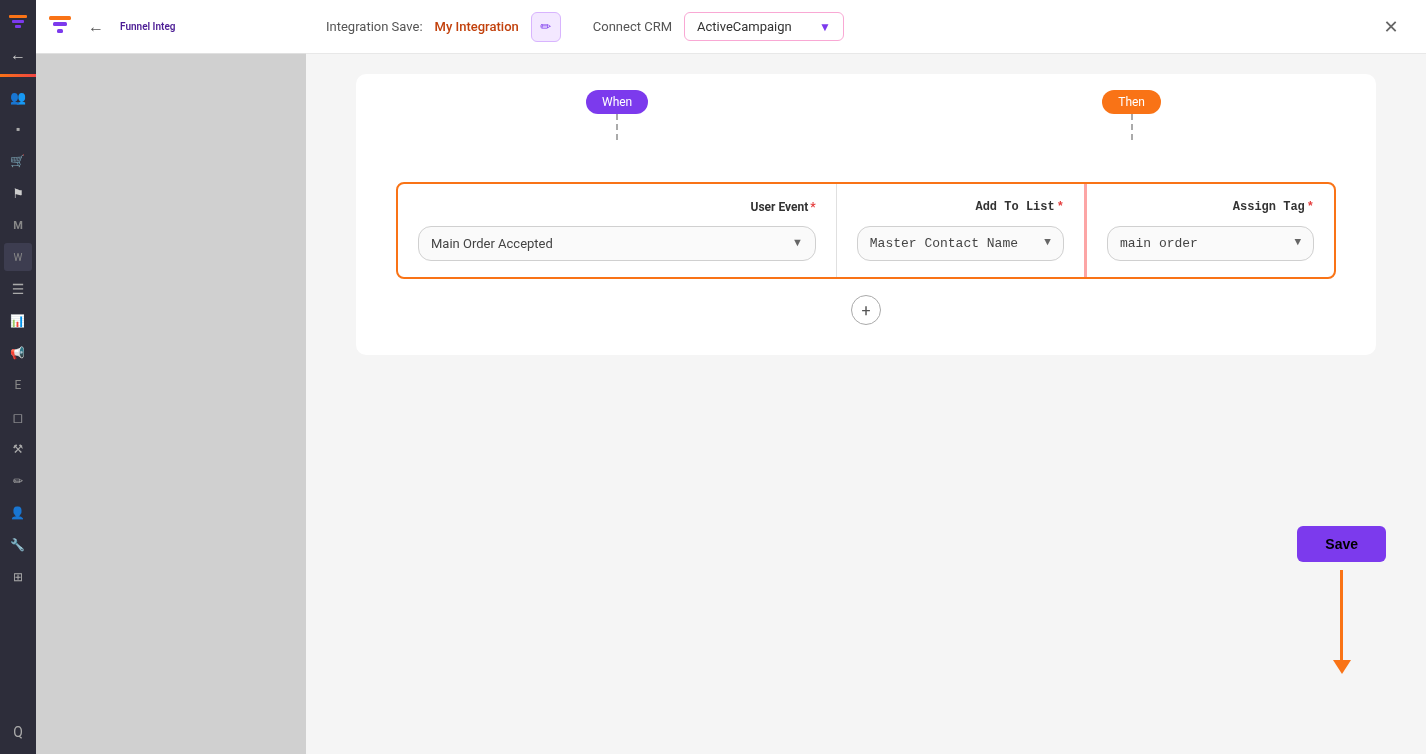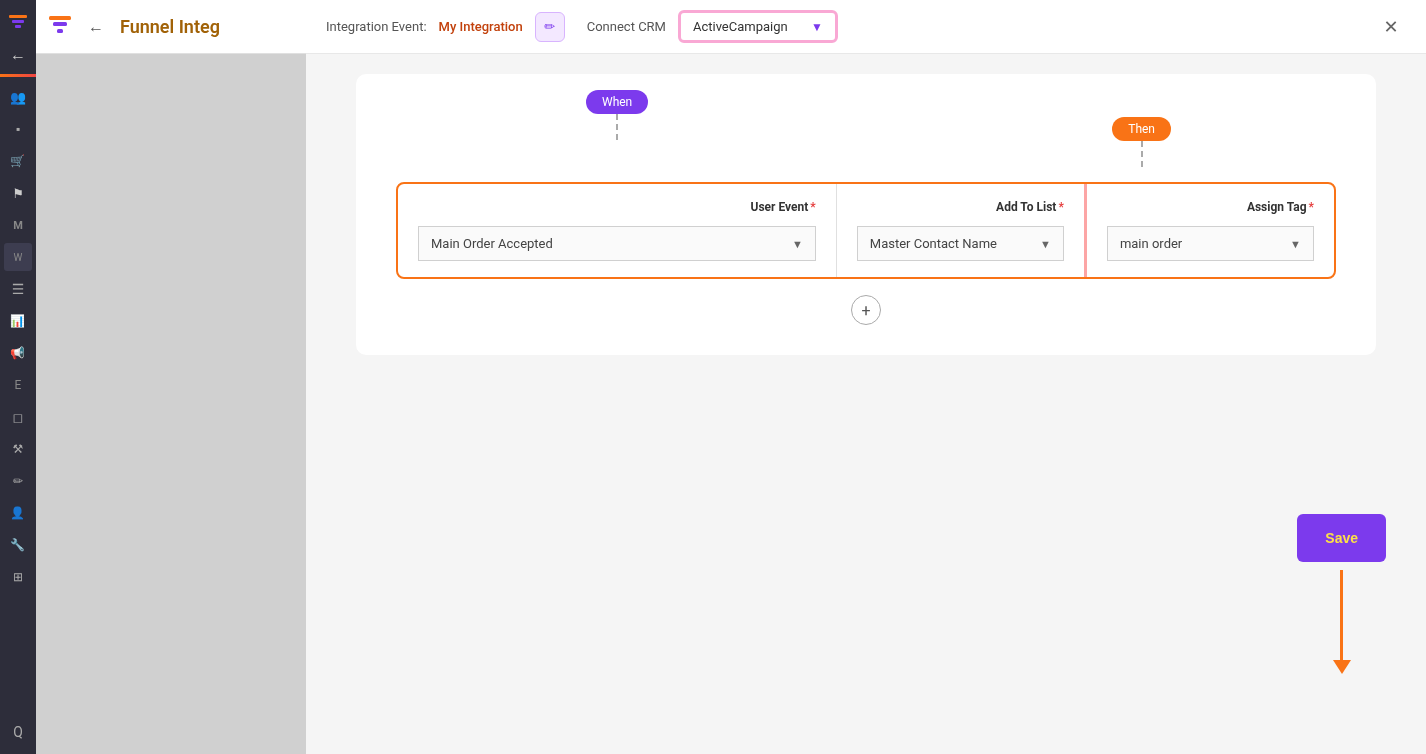--- a/index.html
+++ b/index.html
@@ -52,23 +52,23 @@
       width: 28px;
       height: 28px;
       display: flex;
       align-items: center;
       justify-content: center;
       cursor: pointer;
       color: #555;
       font-size: 16px;
     }
     .left-panel-title {
-      font-size: 18px;
+      font-size: 10px;
       font-weight: 600;
-      color: #a16207;
+      color: #4c1d95;
     }
 
     
     .panel-header {
       height: 54px;
       background: #fff;
       border-bottom: 1px solid #e8e8e8;
       display: flex;
       align-items: center;
       padding: 0 20px;
@@ -93,26 +93,26 @@
       display: flex;
       align-items: center;
       justify-content: center;
       cursor: pointer;
       color: #7c3aed;
       font-size: 13px;
     }
     .connect-crm-label {
       font-size: 13px;
       color: #555;
-      margin-left: 10px;
+      margin-left: 20px;
     }
     .crm-dropdown {
       display: flex;
       align-items: center;
-      border: 3px solid #f9a8d4;
+      border: 1px solid #f9a8d4;
       border-radius: 6px;
       padding: 6px 12px;
       cursor: pointer;
       background: #fff;
       gap: 8px;
       min-width: 160px;
       justify-content: space-between;
     }
     .crm-dropdown-text {
       font-size: 13px;
@@ -198,23 +198,23 @@
       margin-bottom: 12px;
       text-align: right;
     }
     .required-star {
       color: #e53e3e;
       margin-left: 2px;
     }
 
     .select-dropdown {
       display: flex;
-      align-items: flex-end;
+      align-items: flex-start;
       border: 1px solid #d0d0d0;
-      border-radius: 0;
+      border-radius: 13px;
       padding: 9px 12px;
       cursor: pointer;
       background: #fafafa;
       justify-content: space-between;
       width: 100%;
     }
     .select-dropdown-text {
       font-size: 13px;
       color: #444;
     }
@@ -238,32 +238,33 @@
       align-items: center;
       justify-content: center;
       cursor: pointer;
       background: #fff;
       font-size: 16px;
       color: #555;
     }
 
     .save-btn {
       background: #7c3aed;
-      color: #fde047;
+      color: #000000;
       border: none;
       border-radius: 6px;
-      padding: 16px 28px;
+      padding: 10px 28px;
       font-size: 14px;
       font-weight: 600;
       cursor: pointer;
     }
 
     .flow-right-sections {
       display: flex;
       flex: 1.5;
+      font-family: Liberation Mono, monospace;
     }
     .flow-right-section {
       padding: 16px 20px;
       flex: 1;
     }
     .flow-right-section + .flow-right-section {
       border-left: 3px solid #fca5a5;
     }
   </style>
 </head>
@@ -312,21 +313,21 @@
     <div class="back-btn">←</div>
     <span class="left-panel-title">Funnel Integ</span>
   </div>
 
   <div style="width:100%; height:calc(100% - 54px); background:#d0d0d0;"></div>
 </div>
 
 <div style="flex:1; display:flex; flex-direction:column; background:#fff; position:relative;">
 
   <div class="panel-header">
-    <span class="integration-name-label">Integration Event:</span>
+    <span class="integration-name-label">Integration Save:</span>
     <span class="integration-name-value">My Integration</span>
     <div class="edit-btn">
       <span>✏</span>
     </div>
     <span class="connect-crm-label">Connect CRM</span>
     <div class="crm-dropdown">
       <span class="crm-dropdown-text">ActiveCampaign</span>
       <span class="crm-chevron">▼</span>
     </div>
     <div class="close-btn">
@@ -336,21 +337,21 @@
 
   <div class="panel-body">
 
     <div class="flow-container">
 
       <div style="position:absolute; left: 230px; top: 16px; display:flex; flex-direction:column; align-items:center;">
         <div class="badge badge-when">When</div>
         <div class="dashed-line"></div>
       </div>
 
-      <div style="position:absolute; right: 205px; top: 16px; display:flex; flex-direction:column; align-items:center;margin-top:27px;">
+      <div style="position:absolute; right: 215px; top: 16px; display:flex; flex-direction:column; align-items:center;">
         <div class="badge badge-then">Then</div>
         <div class="dashed-line"></div>
       </div>
 
       <div class="flow-box" style="margin-top: 78px;">
 
         <div class="flow-section flow-section-left">
           <div class="field-label">
             <span>User Event</span><span class="required-star">*</span>
           </div>

